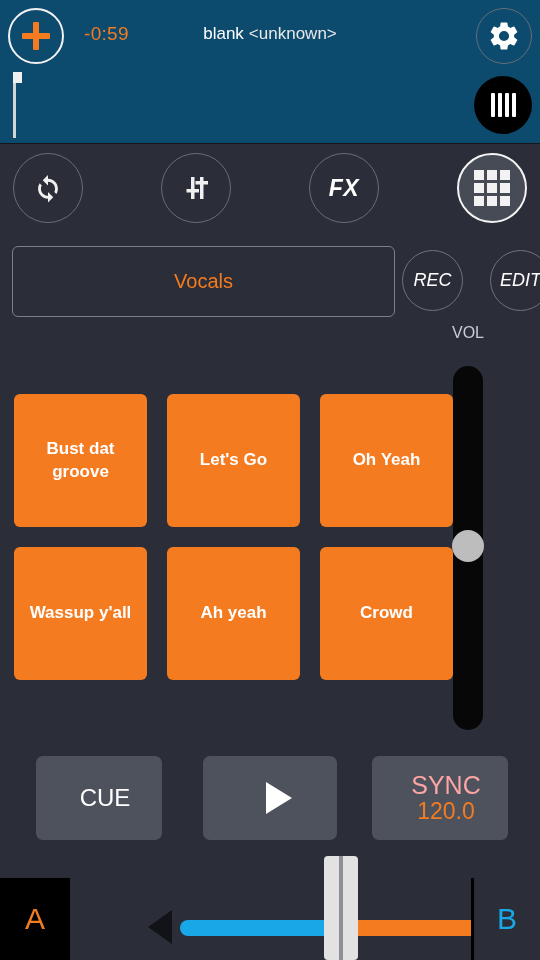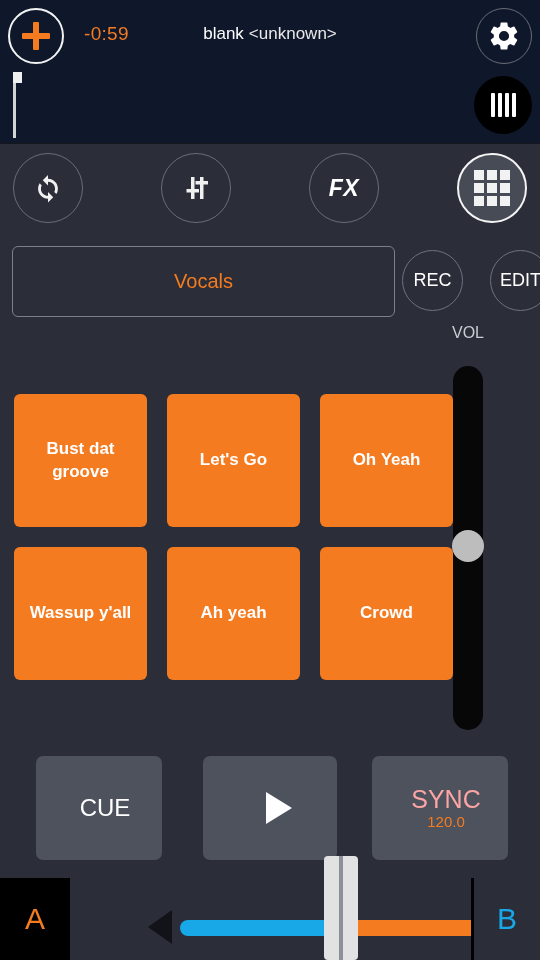--- a/index.html
+++ b/index.html
@@ -8,21 +8,21 @@
     background:#2b2e38;
     font-family:"Liberation Sans", sans-serif;
     color:#ffffff;
     overflow:hidden;
     position:relative;
   }
 
   
   .header {
     position:absolute; left:0; top:0; width:540px; height:144px;
-    background:#0f172a;
+    background:#0c4a6e;
     border-bottom:1px solid #14161c;
   }
   .add-btn {
     position:absolute; left:8px; top:8px; width:56px; height:56px;
     border-radius:50%; border:2px solid #f2f2f2;
     display:flex; align-items:center; justify-content:center;
   }
   .plus-h { position:absolute; width:28px; height:6px; background:#f47b20; border-radius:1px; }
   .plus-v { position:absolute; width:6px; height:28px; background:#f47b20; border-radius:1px; }
 
@@ -89,21 +89,21 @@
   .vocals-box {
     position:absolute; left:12px; top:0; width:383px; height:71px;
     border:1.5px solid #7d808a; border-radius:6px;
     display:flex; align-items:center; justify-content:center;
   }
   .vocals-box span { color:#f47b20; font-size:20px; }
   .rc-btn {
     position:absolute; top:4px; width:61px; height:61px;
     border-radius:50%; border:1.5px solid #6f727d;
     display:flex; align-items:center; justify-content:center;
-    font-size:18px; color:#ffffff;
+    font-size:18px; color:#ffffff;font-style:italic;
   }
   .rec-btn { left:402px; }
   .edit-btn { left:490px;text-align:center; }
 
   
   .vol-label {
     position:absolute; left:440px; top:324px; width:56px;
     text-align:center; font-size:16px; color:#c9ccd3;
   }
   .vol-track {
@@ -126,37 +126,37 @@
   .pad {
     background:#f47b20; border-radius:6px;
     display:flex; align-items:center; justify-content:center;
     text-align:center; padding:0 8px;
     font-size:17px; font-weight:bold; color:#ffffff; line-height:1.3;
   }
 
   
   .transport { position:absolute; left:0; top:756px; width:540px; height:84px; }
   .tr-btn {
-    position:absolute; top:0; height:104px;
+    position:absolute; top:0; height:84px;
     background:#4e525d; border-radius:7px;
     display:flex; flex-direction:column; align-items:center; justify-content:center;padding-left:12px;
   }
   .cue-btn  { left:36px;  width:126px; }
   .play-btn { left:203px; width:134px; }
   .sync-btn { left:372px; width:136px; }
   .cue-btn span { font-size:24px; color:#ffffff; }
   .play-tri {
     width:0; height:0;
     border-top:16px solid transparent;
     border-bottom:16px solid transparent;
     border-left:26px solid #ffffff;
     margin-left:5px;
   }
   .sync-top { font-size:25px; color:#fca5a5; line-height:1.05; }
-  .sync-bpm { font-size:15px; color:#f47b20; line-height:1.15; }
+  .sync-bpm { font-size:23px; color:#f47b20; line-height:1.15; }
 
   
   .xfader { position:absolute; left:0; top:878px; width:540px; height:82px; }
   .deck-a {
     position:absolute; left:0; top:0; width:70px; height:82px;
     background:#000000;
     display:flex; align-items:center; justify-content:center;
     font-size:30px; color:#f47b20;
   }
   .xf-mid {

